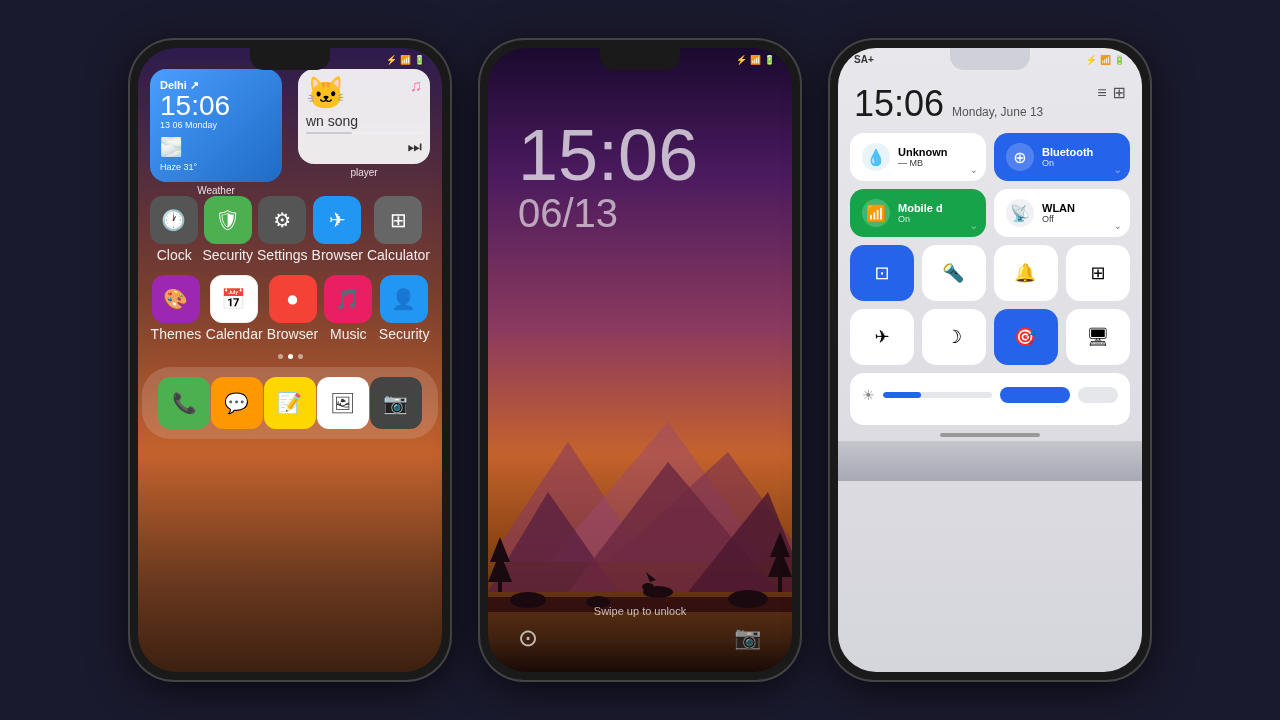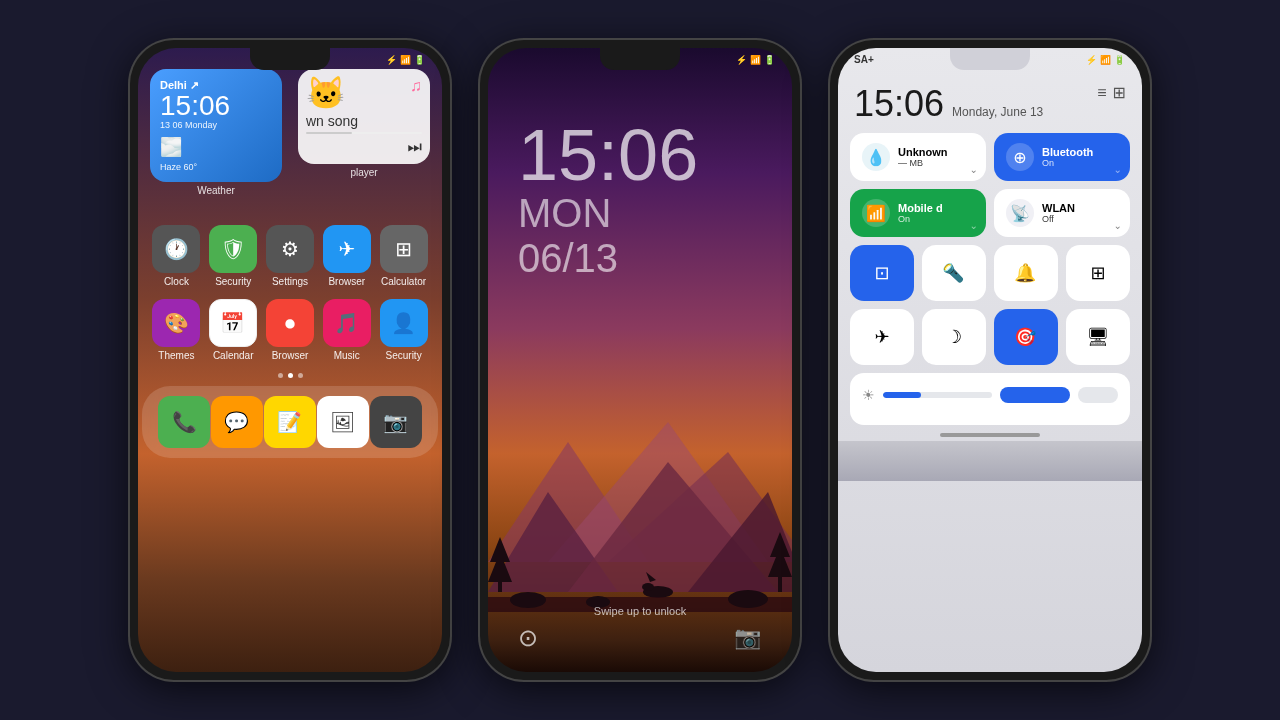--- a/index.html
+++ b/index.html
@@ -64,21 +64,21 @@
       border-radius: 0 0 14px 14px;
       position: absolute;
       top: 0; left: 50%; transform: translateX(-50%);
       z-index: 20;
     }
 
     
     .home-content { padding: 0 12px; position: relative; z-index: 5; }
 
     
-    .widgets { display: flex; gap: 16px; margin-bottom: 29px; }
+    .widgets { display: flex; gap: 16px; margin-bottom: 0; }
     .widget-weather {
       flex: 1;
       background: linear-gradient(135deg, #4a9eff 0%, #1e6bc4 100%);
       border-radius: 16px;
       padding: 10px;
       color: white;
     }
     .widget-weather .city { font-size: 11px; font-weight: 600; display: flex; align-items: center; gap: 3px; }
     .widget-weather .time { font-size: 28px; font-weight: 300; line-height: 1; }
     .widget-weather .date { font-size: 9px; opacity: 0.9; }
@@ -115,21 +115,21 @@
       margin-bottom: 12px;
     }
     .app-item { display: flex; flex-direction: column; align-items: center; gap: 3px; }
     .app-icon {
       width: 48px; height: 48px;
       border-radius: 12px;
       display: flex; align-items: center; justify-content: center;
       font-size: 20px;
       color: white;
     }
-    .app-label { font-size: 10px; color: rgba(255,255,255,0.9); text-align: center; }
+    .app-label { font-size: 14px; color: rgba(255,255,255,0.9); text-align: center; }
 
     
     .dock-dots { display: flex; justify-content: center; gap: 5px; margin-bottom: 8px; }
     .dot { width: 5px; height: 5px; border-radius: 50%; background: rgba(255,255,255,0.5); }
     .dot.active { background: white; }
     .dock {
       display: flex;
       justify-content: space-around;
       padding: 10px 16px;
       background: rgba(255,255,255,0.15);
@@ -257,21 +257,21 @@
 
     <div class="home-content">
 
       <div class="widgets">
         <div class="widget-col">
           <div class="widget-weather">
             <div class="city">Delhi ↗</div>
             <div class="time">15:06</div>
             <div class="date">13 06 Monday</div>
             <div style="margin-top:6px; font-size:18px;">🌫️</div>
-            <div class="weather-info">Haze 60°</div>
+            <div class="weather-info">Haze 31°</div>
           </div>
           <div class="widget-label">Weather</div>
         </div>
         <div class="widget-col">
           <div class="widget-player">
             <div class="player-top">
               <span class="player-art">🐱</span>
               <span class="player-music-icon">♫</span>
             </div>
             <div class="player-song">wn song</div>
@@ -367,21 +367,20 @@
       <span class="status-left">&nbsp;</span>
       <div class="status-right">
         <span>⚡</span>
         <span>📶</span>
         <span>🔋</span>
       </div>
     </div>
 
     <div class="lock-time">15:06</div>
     <div class="lock-date-line">
-      <div class="lock-day">MON</div>
       <div class="lock-date">06/13</div>
     </div>
 
     <svg class="mountain-bg" viewBox="0 0 320 250" preserveAspectRatio="xMidYMax slice">
 
       <polygon points="0,200 80,80 160,200" fill="#8b3a5e" opacity="0.6"></polygon>
       <polygon points="60,200 180,60 280,200" fill="#9b4a6e" opacity="0.5"></polygon>
       <polygon points="120,200 240,90 320,200" fill="#7a3050" opacity="0.6"></polygon>
 
       <polygon points="0,230 60,130 130,230" fill="#5a2040" opacity="0.8"></polygon>

